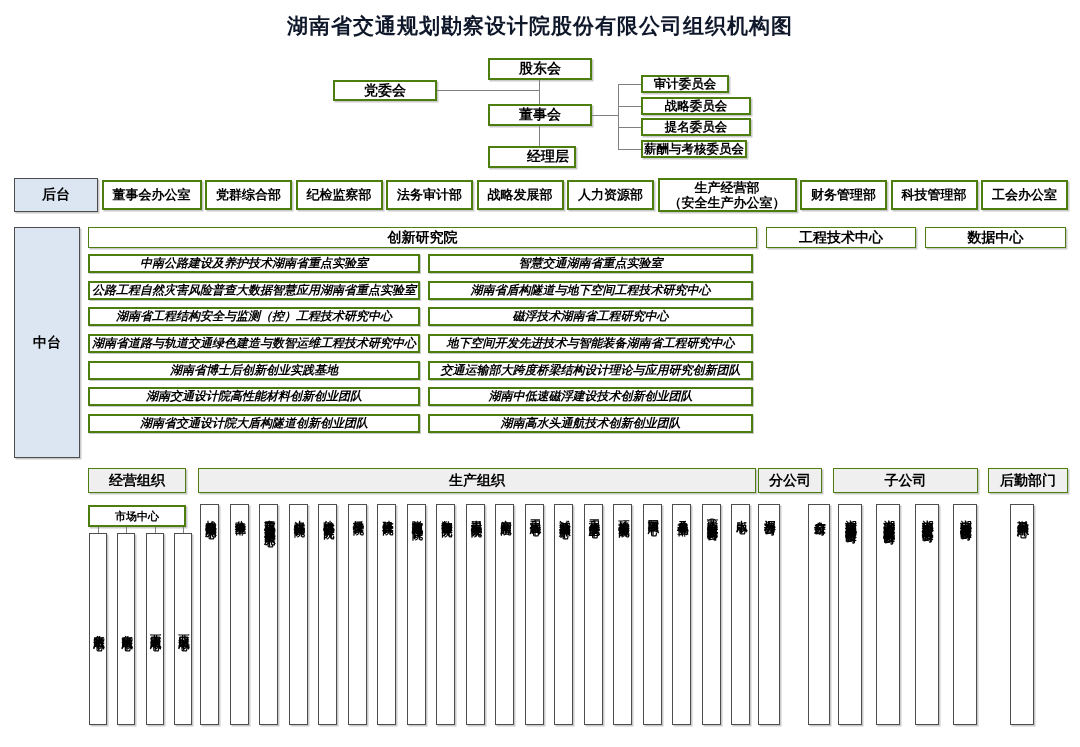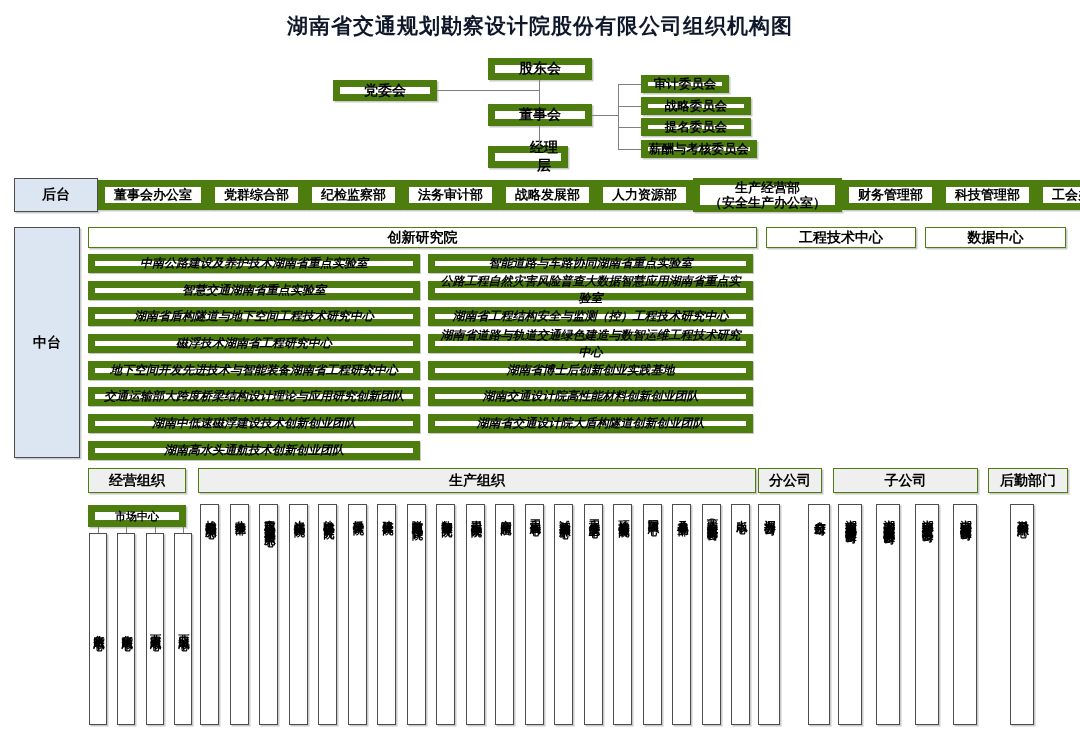--- a/index.html
+++ b/index.html
@@ -2,21 +2,21 @@
 <html><head>
 <meta charset="utf-8">
 <style>
   html,body{margin:0;padding:0;background:#fff;}
   body{font-family:"Liberation Sans",sans-serif;}
   #canvas{position:relative;width:1080px;height:747px;background:#ffffff;overflow:hidden;}
 
   .page-title{position:absolute;left:0;top:12px;width:1080px;text-align:center;
     font-size:21px;font-weight:bold;color:#0f172a;letter-spacing:1px;}
 
-  .box{position:absolute;box-sizing:border-box;background:#fff;border:7px solid #4d7c0f;
+  .box{position:absolute;box-sizing:border-box;background:#fff;border:2px solid #4d7c0f;
     box-shadow:1.5px 1.5px 0 #c9c9c9;display:flex;align-items:center;justify-content:center;
     font-weight:bold;color:#000;text-align:center;}
   .hdr{background:#efefef;border-width:1.5px;font-size:14px;}
   .hdr-white{background:#fff;border-width:1.5px;font-size:14px;}
   .side-label{background:#dce6f2;border:1.5px solid #4d4d4d;font-size:14px;}
 
   .hline,.vline{position:absolute;background:#808080;}
   .hline{height:1px;}
   .vline{width:1px;}
 
@@ -52,26 +52,26 @@
 </head>
 <body>
 
 <div id="canvas">
 
   <div class="page-title">湖南省交通规划勘察设计院股份有限公司组织机构图</div>
 
   <div class="box gov" style="left:488px;top:58px;width:104px;height:22px;">股东会</div>
   <div class="box gov" style="left:333px;top:80px;width:104px;height:21px;">党委会</div>
   <div class="box gov" style="left:488px;top:104px;width:104px;height:22px;">董事会</div>
-  <div class="box gov" style="left:488px;top:146px;width:80px;height:22px;padding-left:32px;">经理层</div>
+  <div class="box gov" style="left:488px;top:146px;width:88px;height:22px;padding-left:32px;">经理层</div>
 
   <div class="box" style="left:641px;top:75px;width:88px;height:18px;font-size:12.5px;">审计委员会</div>
   <div class="box" style="left:641px;top:97px;width:110px;height:18px;font-size:12.5px;">战略委员会</div>
   <div class="box" style="left:641px;top:118px;width:110px;height:18px;font-size:12.5px;">提名委员会</div>
-  <div class="box" style="left:641px;top:140px;width:116px;height:18px;font-size:12.5px;">薪酬与考核委员会</div>
+  <div class="box" style="left:641px;top:140px;width:106px;height:18px;font-size:12.5px;">薪酬与考核委员会</div>
 
   <div class="vline" style="left:539px;top:80px;height:24px;"></div>
   <div class="hline" style="left:437px;top:90px;width:103px;"></div>
   <div class="vline" style="left:539px;top:126px;height:20px;"></div>
   <div class="hline" style="left:592px;top:115px;width:26px;"></div>
   <div class="vline" style="left:618px;top:84px;height:65px;"></div>
   <div class="hline" style="left:618px;top:84px;width:23px;"></div>
   <div class="hline" style="left:618px;top:106px;width:23px;"></div>
   <div class="hline" style="left:618px;top:127px;width:23px;"></div>
   <div class="hline" style="left:618px;top:149px;width:23px;"></div>
@@ -94,21 +94,20 @@
   </div>
 
   <div class="box side-label" style="left:14px;top:227px;width:66px;height:231px;">中台</div>
 
   <div class="box hdr-white" style="left:88px;top:227px;width:669px;height:21px;">创新研究院</div>
   <div class="box hdr-white" style="left:766px;top:227px;width:150px;height:21px;">工程技术中心</div>
   <div class="box hdr-white" style="left:925px;top:227px;width:141px;height:21px;">数据中心</div>
 
   <div class="labs">
     <div class="box lab">中南公路建设及养护技术湖南省重点实验室</div>
-    <div class="box lab">智能道路与车路协同湖南省重点实验室</div>
     <div class="box lab">智慧交通湖南省重点实验室</div>
     <div class="box lab">公路工程自然灾害风险普查大数据智慧应用湖南省重点实验室</div>
     <div class="box lab">湖南省盾构隧道与地下空间工程技术研究中心</div>
     <div class="box lab">湖南省工程结构安全与监测（控）工程技术研究中心</div>
     <div class="box lab">磁浮技术湖南省工程研究中心</div>
     <div class="box lab">湖南省道路与轨道交通绿色建造与数智运维工程技术研究中心</div>
     <div class="box lab">地下空间开发先进技术与智能装备湖南省工程研究中心</div>
     <div class="box lab">湖南省博士后创新创业实践基地</div>
     <div class="box lab">交通运输部大跨度桥梁结构设计理论与应用研究创新团队</div>
     <div class="box lab">湖南交通设计院高性能材料创新创业团队</div>

